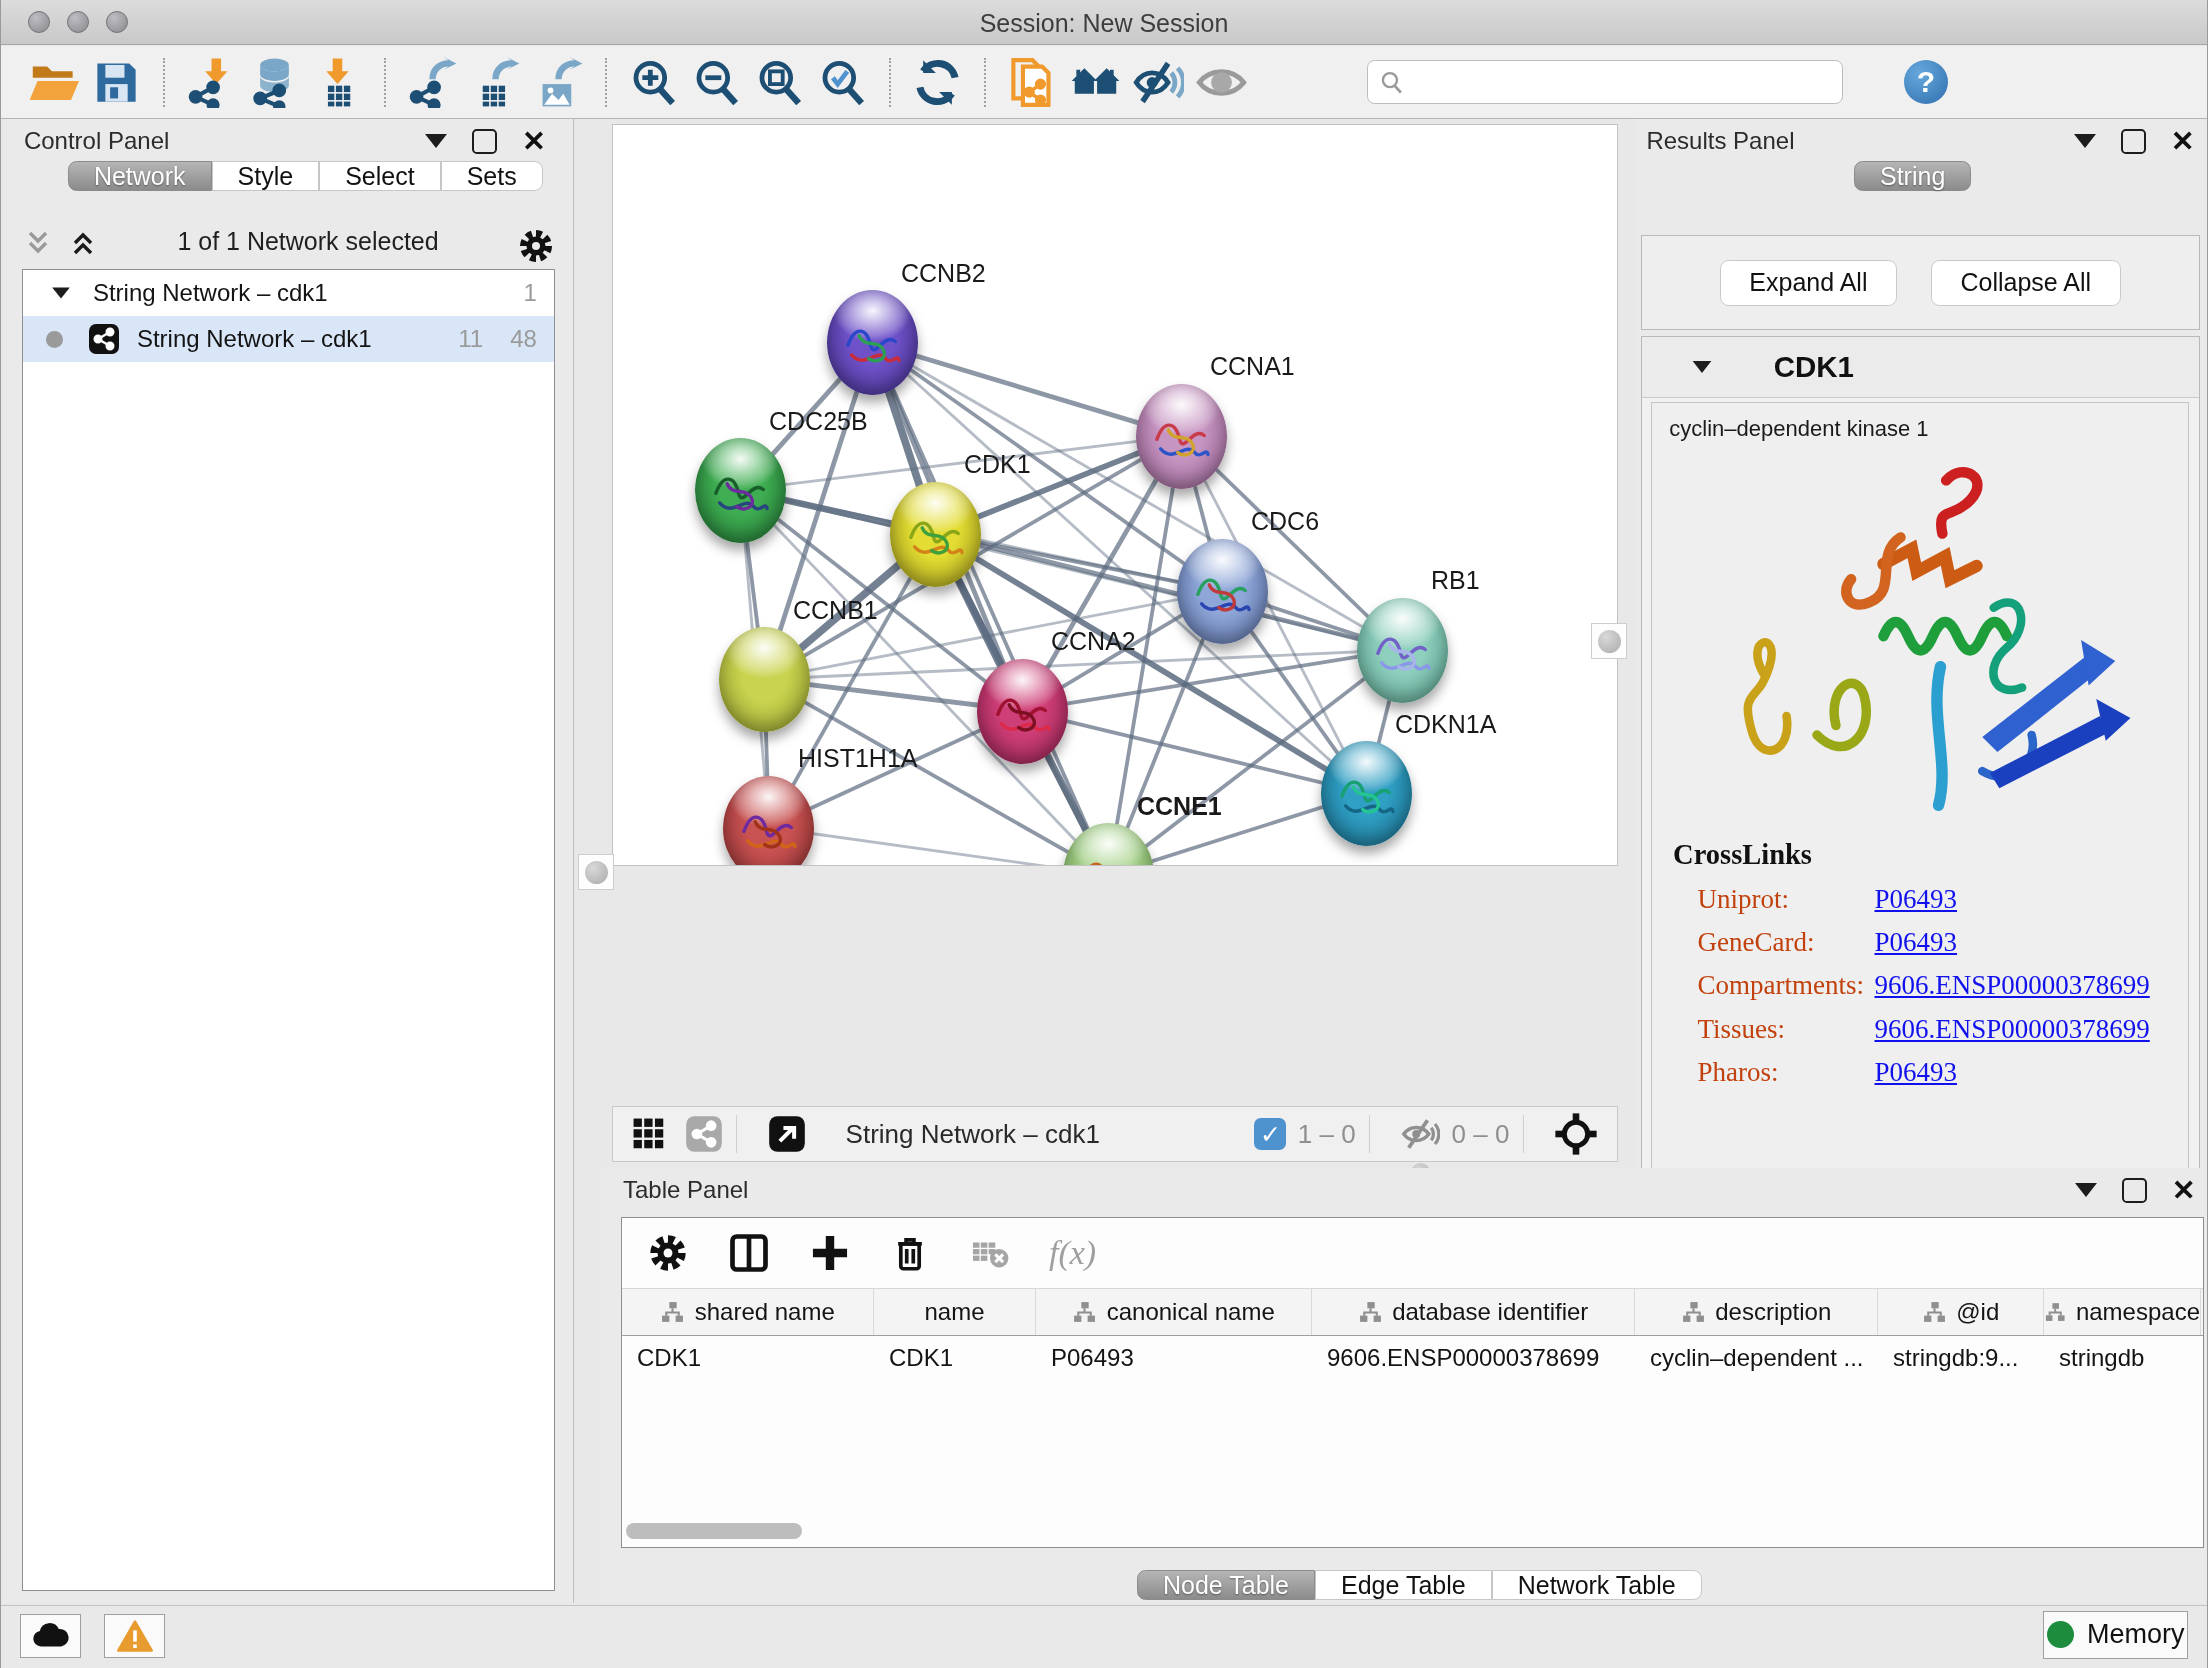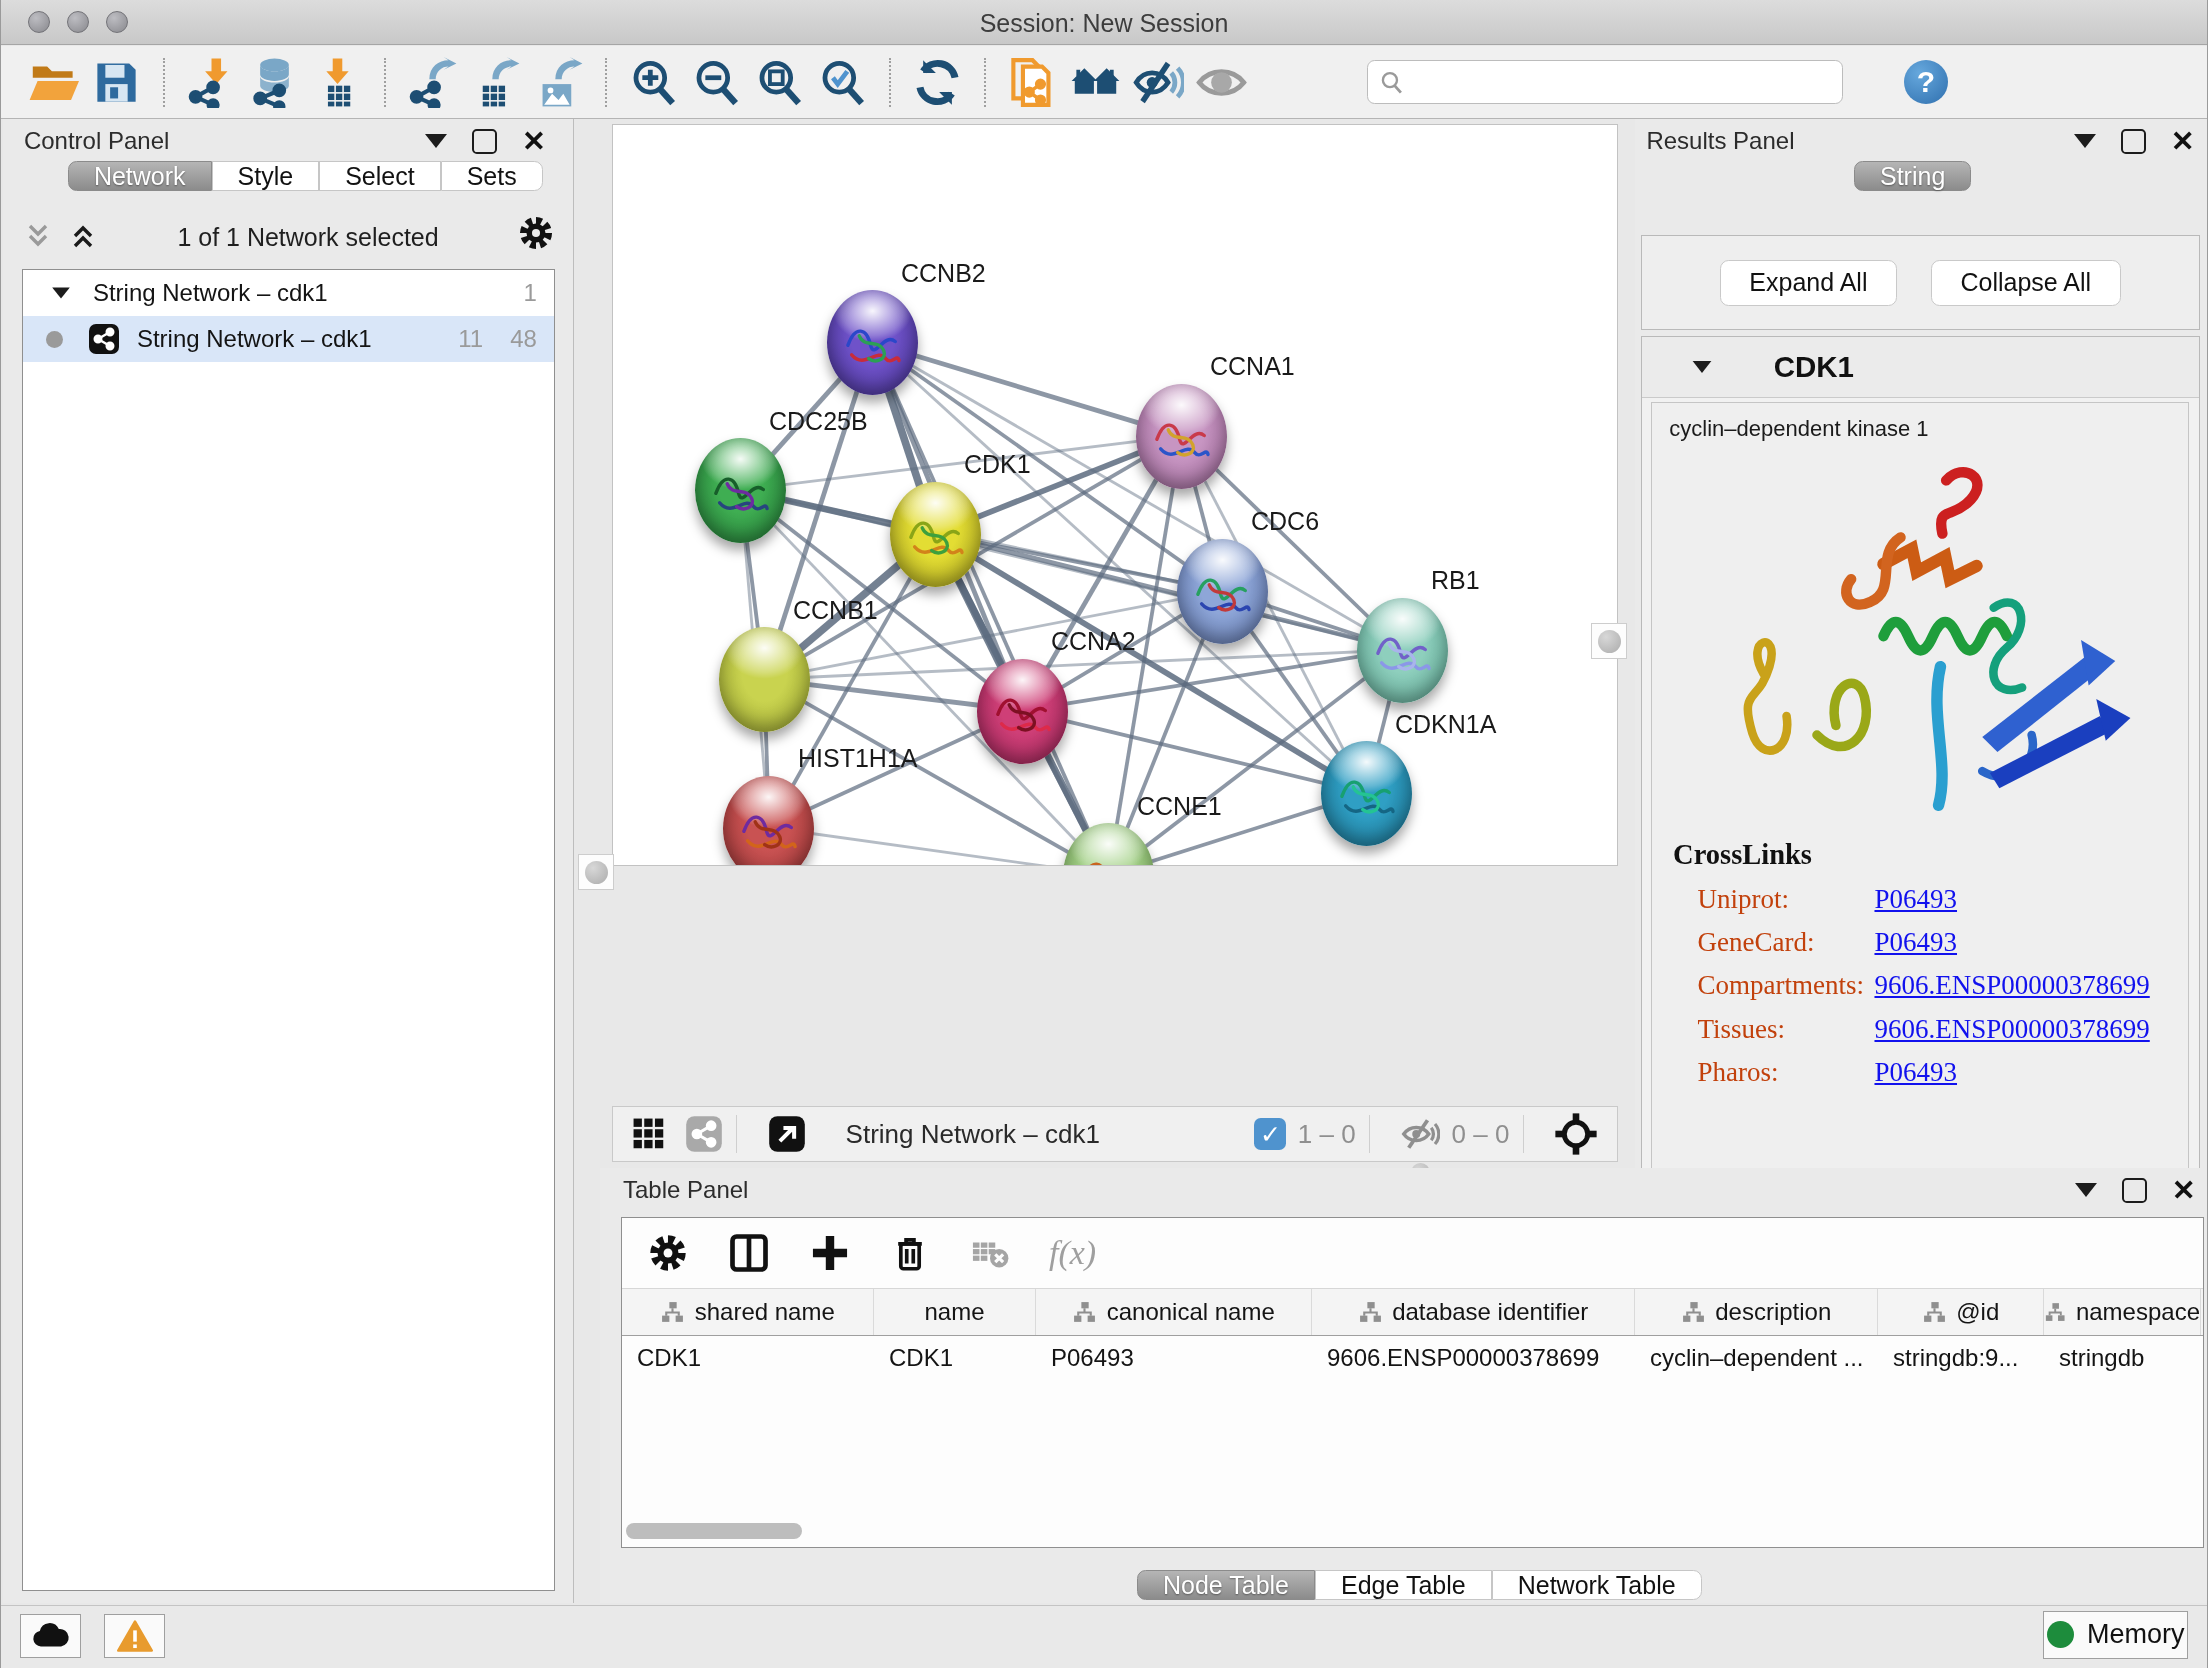--- a/index.html
+++ b/index.html
@@ -59,22 +59,22 @@
   .tab:last-child  { border-radius:0 8.6px 8.6px 0; }
   .tab.only { border-radius:8.6px; }
   .tab.sel { background:linear-gradient(#b5b5b5,#8b8b8b); color:#fff;
              text-shadow:0 1px 1.9px rgba(0,0,0,.4); border-color:#8b8b8b; }
   
   #control-panel {
     position:absolute; left:1.9px; top:119px; width:571px; height:1484px;
     background:#eaeaea; border-right:1.9px solid #bdbdbd;
   }
   #cp-tabs { position:absolute; left:65px; top:42px; display:flex; }
-  #cp-toolbar { position:absolute; left:19px; top:80px; width:533px; height:53px;
-    display:flex; align-items:flex-end; }
+  #cp-toolbar { position:absolute; left:19px; top:108px; width:533px; height:53px;
+    display:flex; align-items:flex-start; }
   #cp-status { flex:1; text-align:center; font-size:25px; color:#1f1f1f; }
   #cp-tree { position:absolute; left:19px; top:150px; width:533px; height:1322px;
     background:#fff; border:1.9px solid #8f8f8f; }
   .tree-row { height:46px; display:flex; align-items:center; font-size:24px; color:#141414; }
   .tree-row.sel { background:#d9e6f8; }
   .tree-count { color:#9a9a9a; margin-left:auto; }
   
   #network-area { position:absolute; left:611px; top:124px; width:1006px; height:742px;
     background:#fff; border:1px solid #c2c2c2; overflow:hidden; }
   #edge-svg { position:absolute; left:0; top:0; }
@@ -516,21 +516,21 @@
         </svg>
       </div>
       <div class="nlabel" style="left: 185px; top: 619px;">HIST1H1A</div>
       <div class="nnode" style="left: 450px; top: 698px; background: radial-gradient(62% 42% at 50% 20%, rgba(255, 255, 255, 0.95) 0%, rgba(255, 255, 255, 0.25) 55%, rgba(255, 255, 255, 0) 70%), radial-gradient(at 50% 42%, rgb(165, 210, 137) 35%, rgb(109, 154, 82) 100%); box-shadow: rgba(0, 0, 0, 0.35) 0px 7.6px 11.4px, rgba(0, 0, 0, 0.28) 0px -7.6px 15px inset;">
         <svg width="91" height="105" viewBox="0 0 96 110">
           <path d="M22 58 C30 36 42 40 46 58 C50 74 60 44 72 54" fill="none" stroke="#c9641f" stroke-width="3.6" stroke-linecap="round"></path>
           <path d="M26 68 C40 84 52 60 62 72 C68 80 74 66 76 74" fill="none" stroke="#d9822f" stroke-width="3.6" stroke-linecap="round"></path>
           <path d="M34 48 C40 62 54 50 60 64 C63 72 52 78 44 72" fill="none" stroke="#b55415" stroke-width="3.6" stroke-linecap="round"></path>
         </svg>
       </div>
-      <div class="nlabel" style="left: 524px; top: 667px;">CCNE1</div>
+      <div class="nlabel" style="left: 524px; top: 667px; font-weight: bold;">CCNE1</div>
     </div>
 
   <div id="net-toolbar">
     <span class="ntb-ic">
       <svg width="38" height="38" viewBox="0 0 32 32">
           <g fill="#111">
         <rect x="3" y="3" width="7" height="7"></rect>
             <rect x="12" y="3" width="7" height="7"></rect>
             <rect x="21" y="3" width="7" height="7"></rect>
         <rect x="3" y="12" width="7" height="7"></rect>

